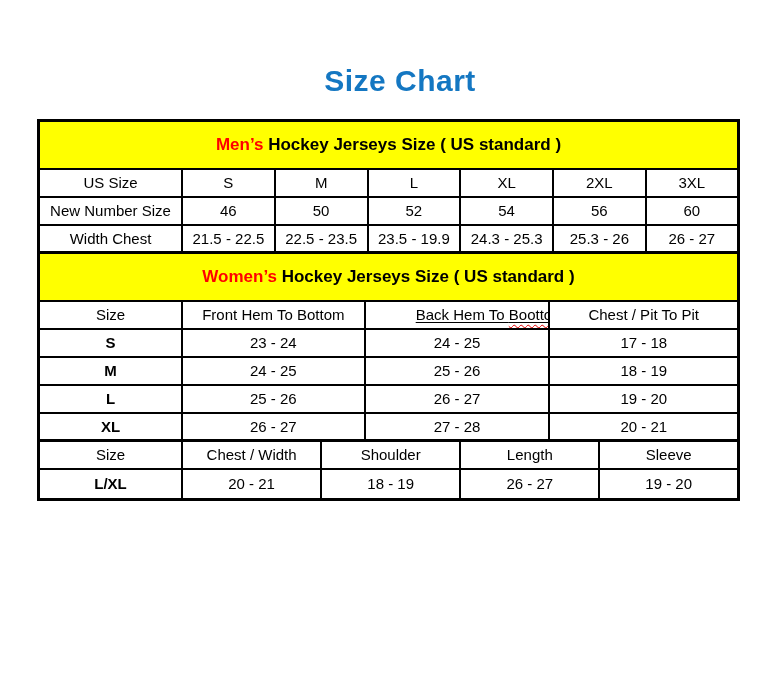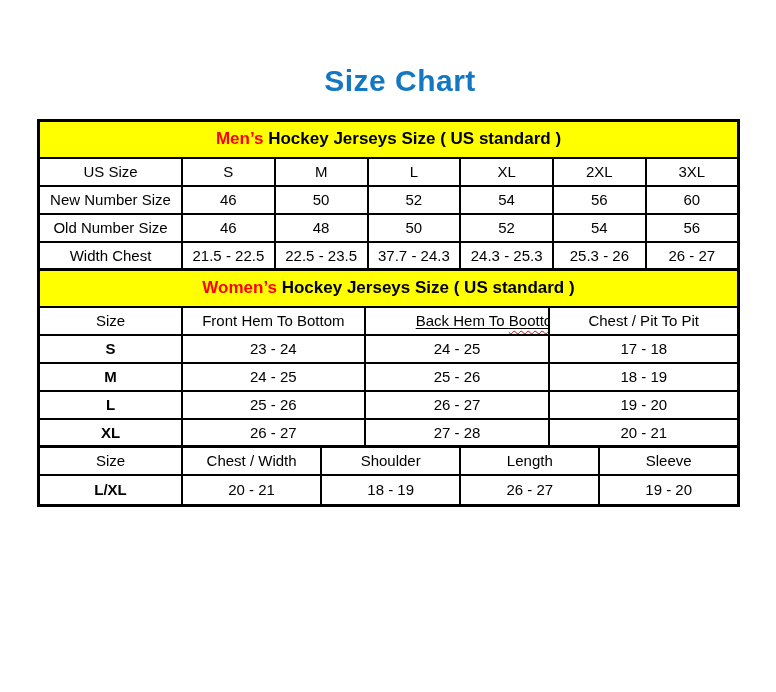--- a/index.html
+++ b/index.html
@@ -44,21 +44,21 @@
     text-align: center;
     vertical-align: middle;
     padding: 0 2px;
     color: #000;
     overflow: hidden;
     white-space: nowrap;
   }
 
   tr.band td {
     background: #FFFF00;
-    height: 37px;
+    height: 48px;
     font-size: 17px;
     font-weight: 700;
   }
   .brand { color: #FF0000; }
 
   tr.head-row th {
     height: 28px;
     font-size: 15px;
     font-weight: 400;
     background: #ffffff;
@@ -127,33 +127,24 @@
         <tr>
           <td>New Number Size</td>
           <td>46</td>
           <td>50</td>
           <td>52</td>
           <td>54</td>
           <td>56</td>
           <td>60</td>
         </tr>
         <tr>
-          <td>Old Number Size</td>
-          <td>46</td>
-          <td>48</td>
-          <td>50</td>
-          <td>52</td>
-          <td>54</td>
-          <td>56</td>
-        </tr>
-        <tr>
           <td>Width Chest</td>
           <td>21.5 - 22.5</td>
           <td>22.5 - 23.5</td>
-          <td>37.7 - 24.3</td>
+          <td>23.5 - 19.9</td>
           <td>24.3 - 25.3</td>
           <td>25.3 - 26</td>
           <td>26 - 27</td>
         </tr>
       </tbody>
     </table>
 
     <table class="size-table womens">
       <colgroup>
         <col style="width:20.5%">

